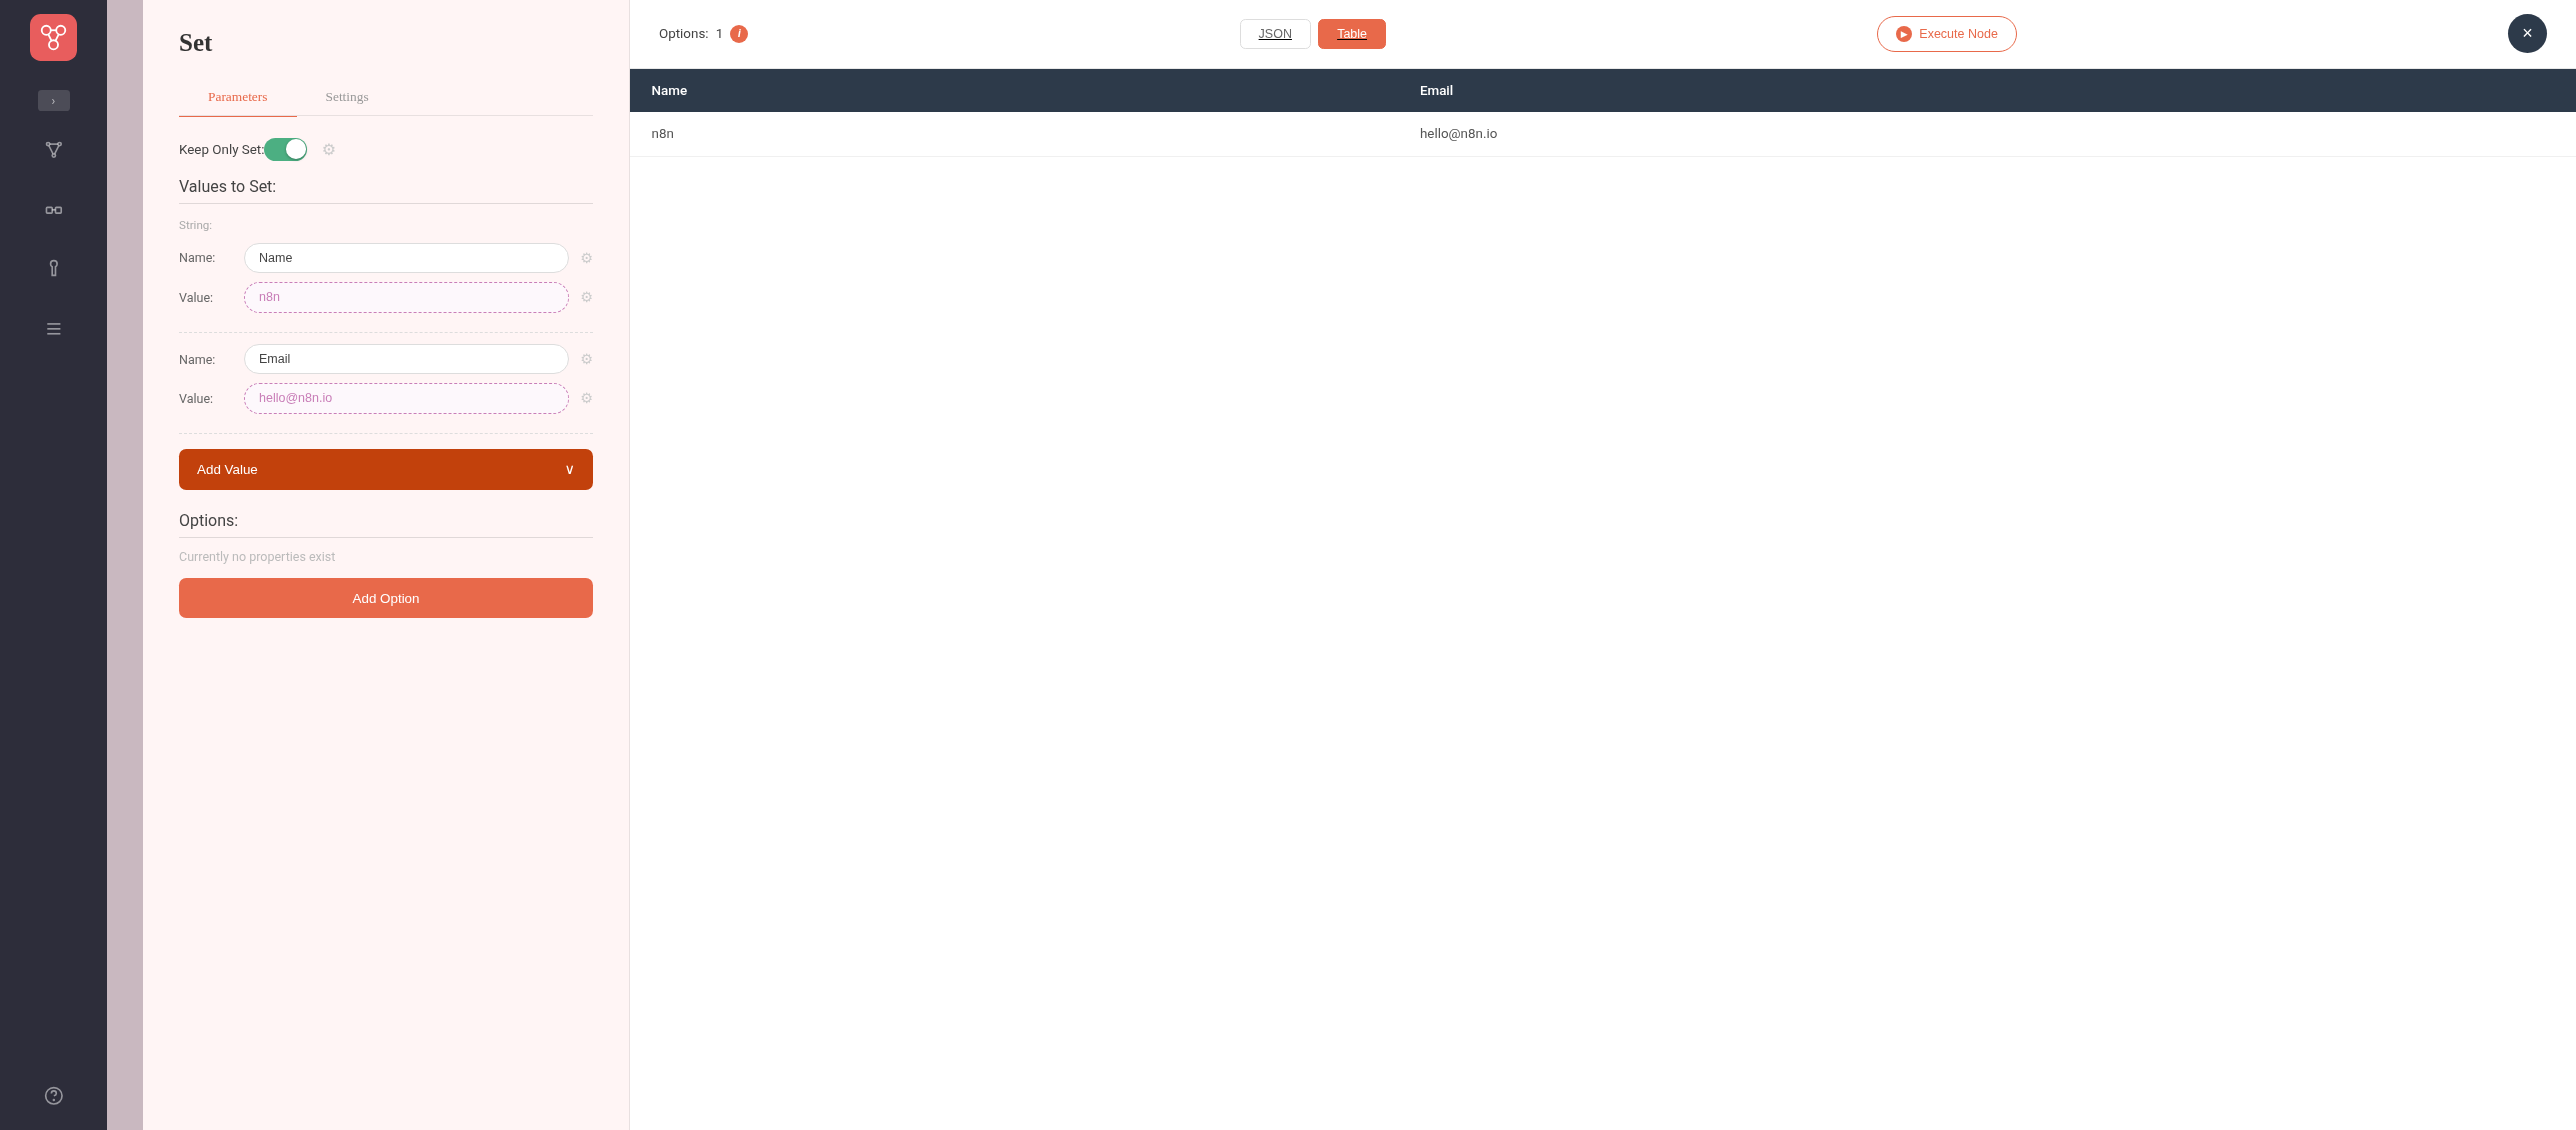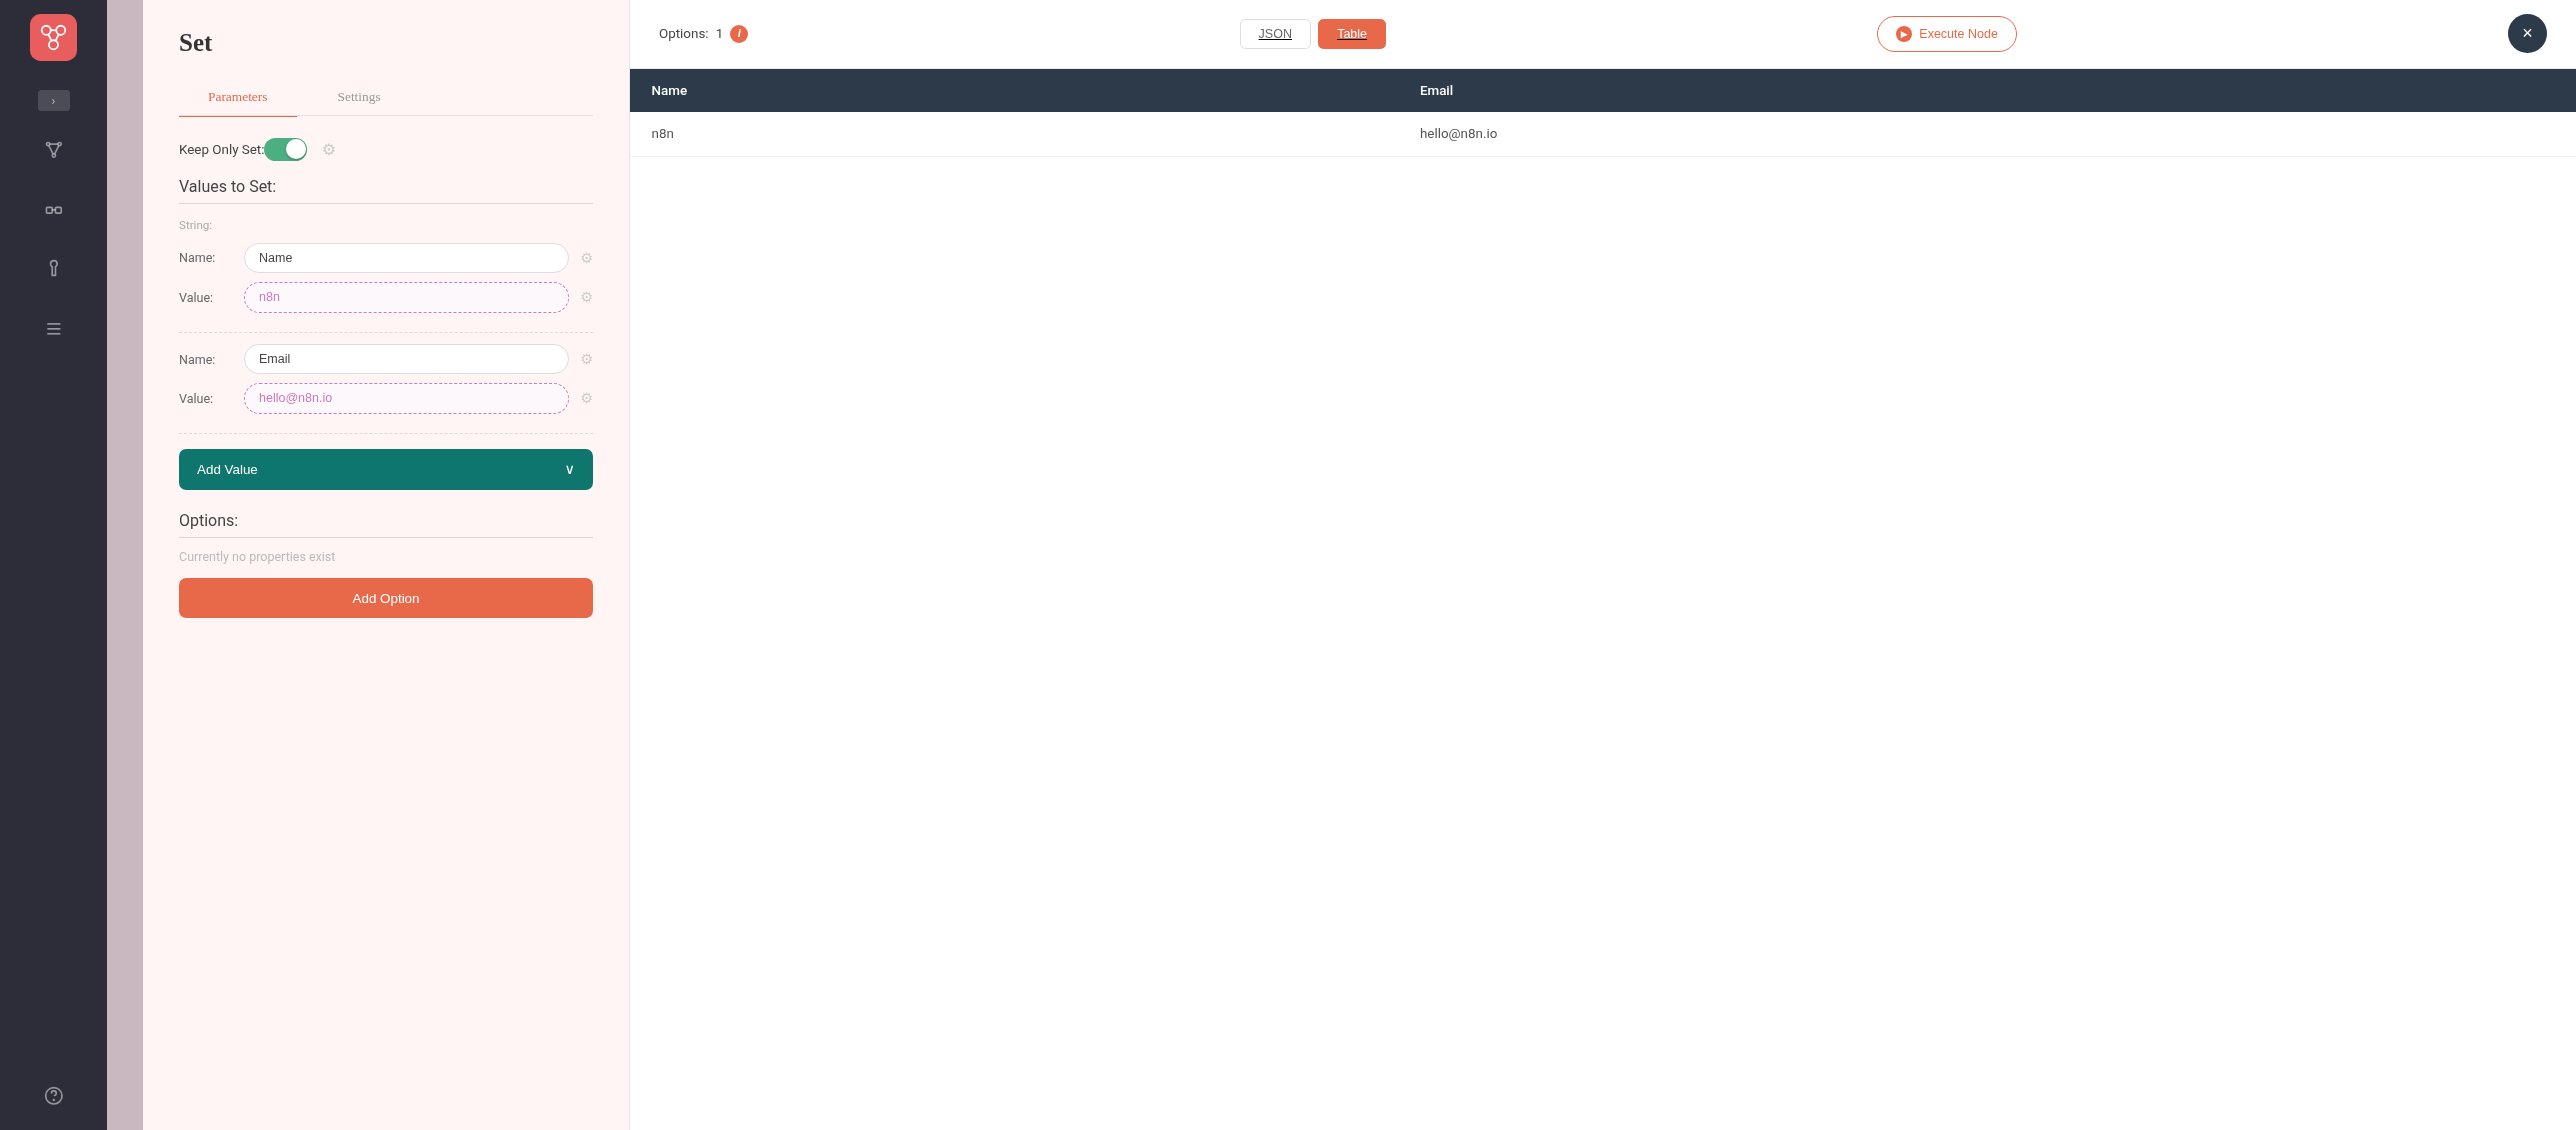--- a/index.html
+++ b/index.html
@@ -96,21 +96,21 @@
     .panel-title {
       font-size: 25px;
       font-weight: 600;
       color: #333;
       margin-bottom: 21.5px;
     }
 
     .tabs {
       display: flex;
       border-bottom: 1.8px solid #e8e0e0;
-      gap: 12px;
+      gap: 0;
       align-items: center;
     }
 
     .tab {
       padding: 10.7px 29px;
       font-size: 13.4px;
       cursor: pointer;
       color: #999;
       border-bottom: 1.8px solid transparent;
       margin-bottom: -1.8px;
@@ -239,21 +239,21 @@
     .nv-gear {
       color: #ccc;
       font-size: 14.3px;
       cursor: pointer;
     }
 
     
     .add-value-btn {
       display: flex;
       align-items: center;
-      background: #0f766e;
+      background: #c2410c;
       color: white;
       border: none;
       border-radius: 7.2px;
       width: 100%;
       padding: 12.5px 18px;
       font-size: 13.4px;
       font-weight: 500;
       cursor: pointer;
       margin-bottom: 21.5px;
       justify-content: space-between;

